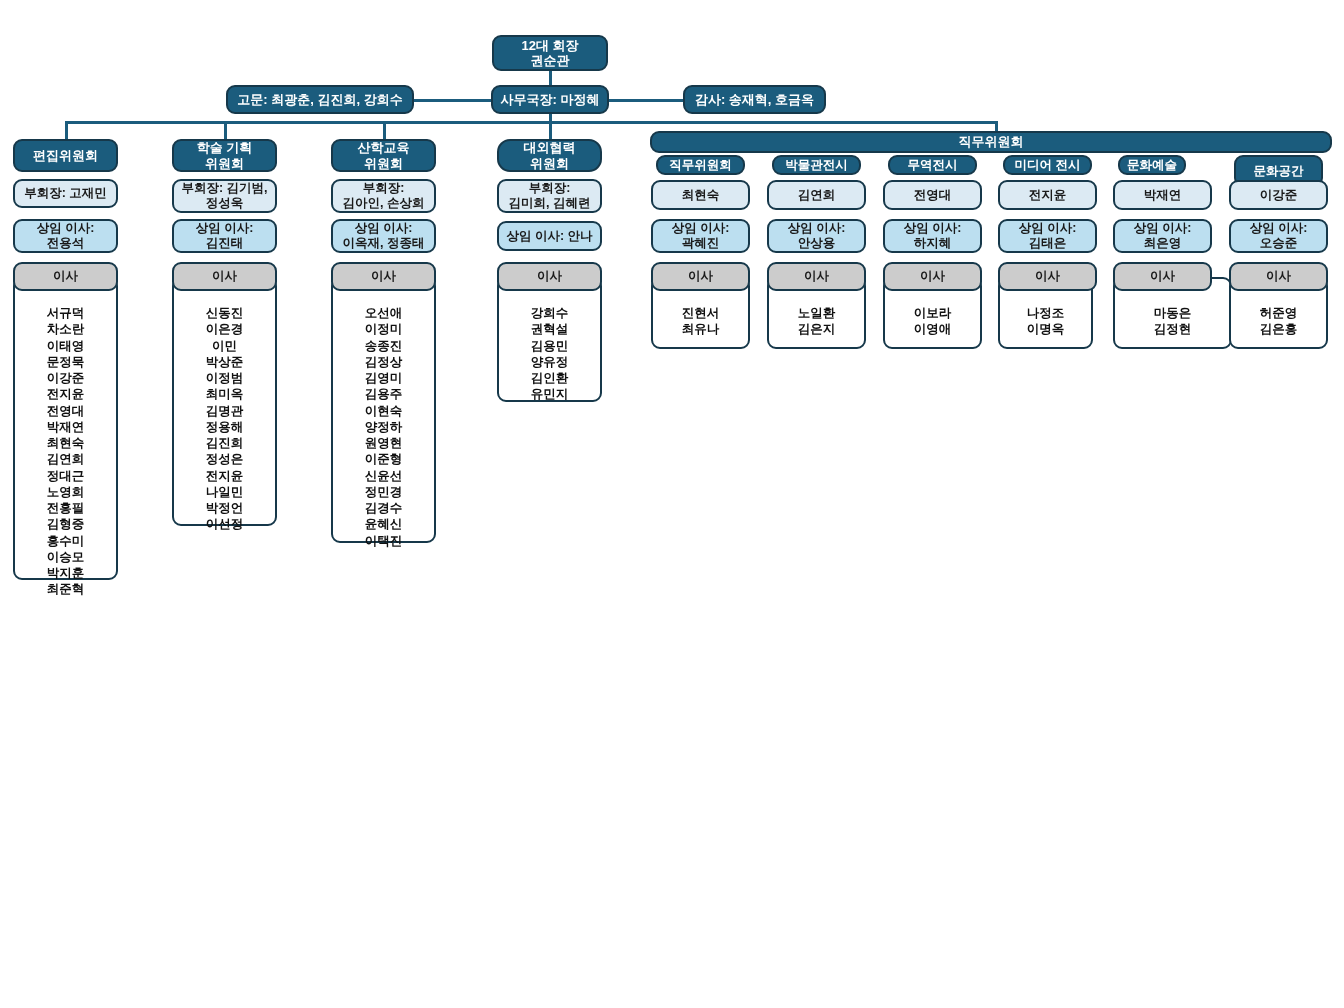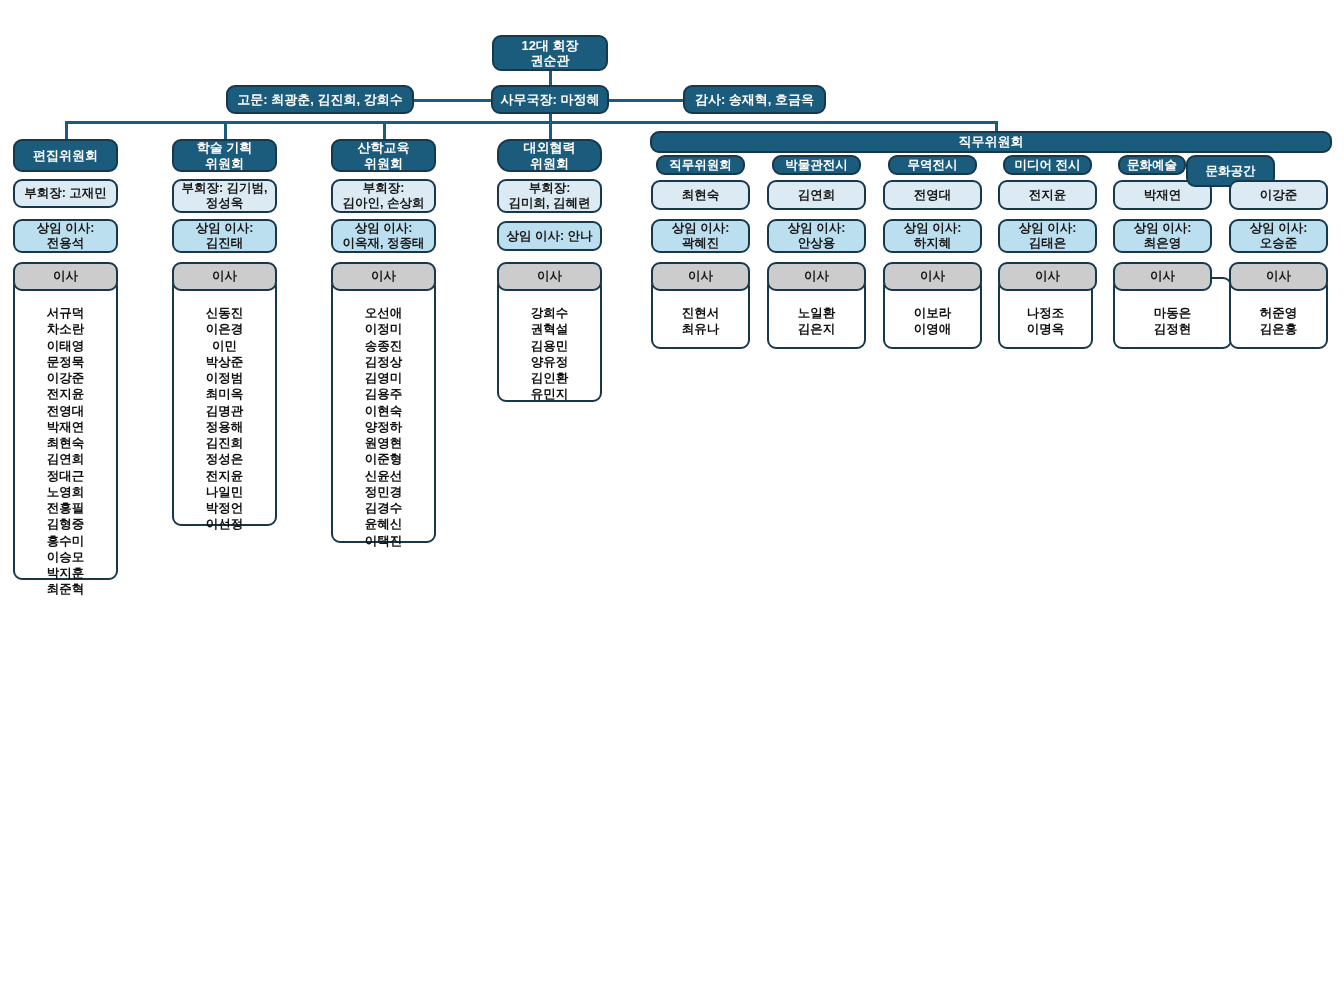--- a/index.html
+++ b/index.html
@@ -217,21 +217,21 @@
   <div class="node gray t125 cap" style="left:998px;top:262px;width:99px;height:29px;">이사</div>
 
   <div class="node dark t125" style="left:1118px;top:155px;width:68px;height:20px;">문화예술</div>
   <div class="node pale t125" style="left:1113px;top:180px;width:99px;height:30px;">박재연</div>
   <div class="node light t125" style="left:1113px;top:219px;width:99px;height:34px;">상임 이사:
 최은영</div>
   <div class="memberlist" style="left:1113px;top:277px;width:119px;height:72px;padding-top:26px;">마동은
 김정현</div>
   <div class="node gray t125 cap" style="left:1113px;top:262px;width:99px;height:29px;">이사</div>
 
-  <div class="node dark t125" style="left:1186px;top:155px;width:89px;height:32px;">문화공간</div>
+  <div class="node dark t125" style="left:1234px;top:155px;width:89px;height:32px;">문화공간</div>
   <div class="node pale t125" style="left:1229px;top:180px;width:99px;height:30px;">이강준</div>
   <div class="node light t125" style="left:1229px;top:219px;width:99px;height:34px;">상임 이사:
 오승준</div>
   <div class="memberlist" style="left:1229px;top:277px;width:99px;height:72px;padding-top:26px;">허준영
 김은홍</div>
   <div class="node gray t125 cap" style="left:1229px;top:262px;width:99px;height:29px;">이사</div>
 
 </div>
 
 </body></html>

